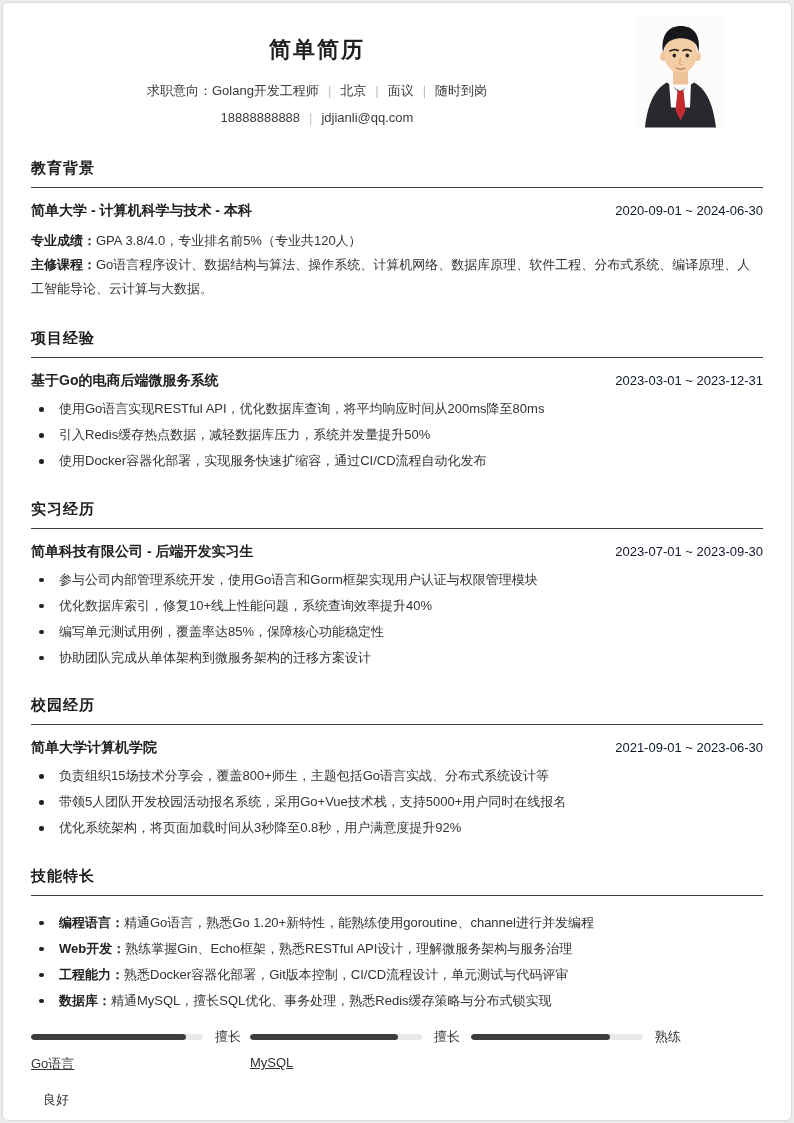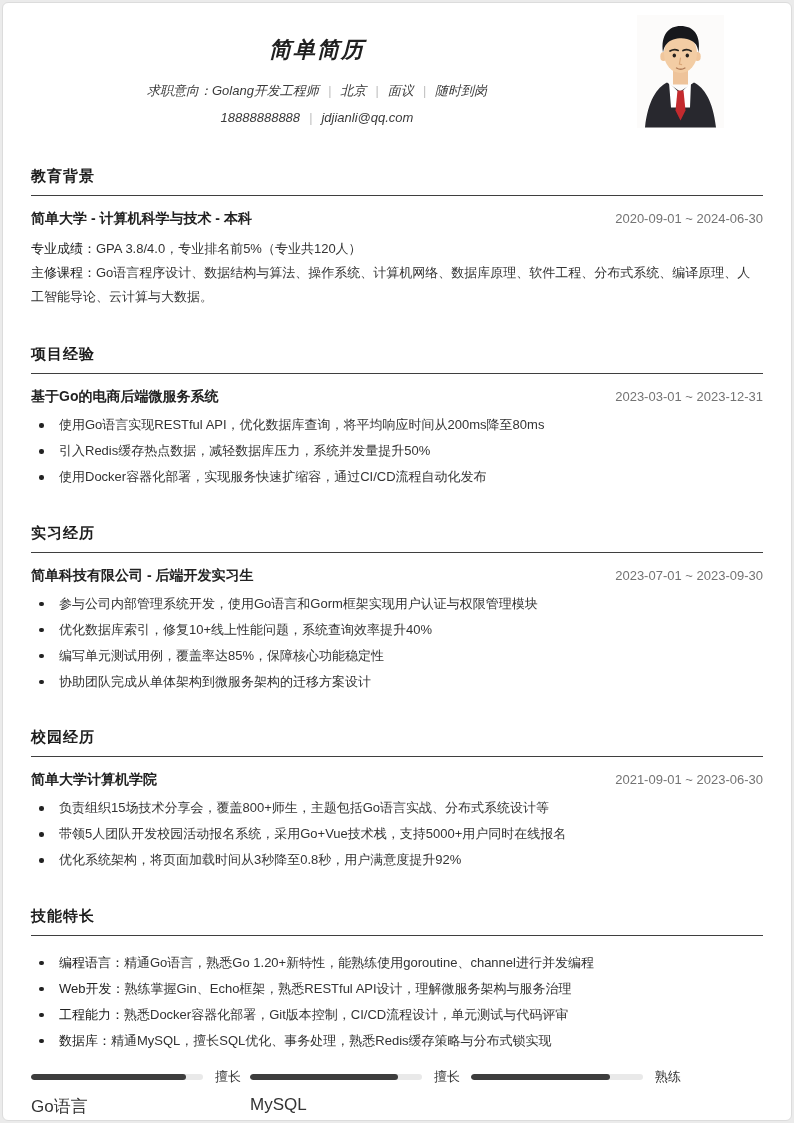--- a/index.html
+++ b/index.html
@@ -13,50 +13,50 @@
   .page {
     position:absolute; inset:2px;
     background:#ffffff;
     border:1px solid #dcdcdc;
     border-radius:6px;
     overflow:hidden;
     padding:0 28px;
     color:#333;
   }
   
-  .header { position:relative; padding-top:24px; min-height:128px;font-style:italic; }
+  .header { position:relative; padding-top:24px; min-height:128px; }
   .header-text { margin-right:160px; text-align:center; }
   .resume-title {
     font-size:22px; font-weight:bold; color:#1f1f1f;
     letter-spacing:2px; margin:8px 0 17px;
   }
   .info-line { font-size:13px; color:#3a3a3a; margin-bottom:10px; }
   .sep { color:#c0c0c0; margin:0 9px; font-size:13px; }
   .avatar-box {
     position:absolute; top:12px; right:39px;
     width:87px; height:113px; background:#fcfbfa; overflow:hidden;
   }
   .avatar-box svg { width:100%; height:100%; display:block; }
   
-  .section { margin-top:36px; }
+  .section { margin-top:28px; }
   .section:first-of-type { margin-top:30px; }
   .sec-title {
     font-size:15px; font-weight:bold; color:#1c1c1c;
     padding-bottom:9px; border-bottom:1.5px solid #3f3f3f;
     letter-spacing:1px;
   }
   .sec-body { padding-top:14px; }
   .entry-head {
     display:flex; justify-content:space-between; align-items:baseline;
     margin-bottom:9px;
   }
   .entry-title { font-size:14px; font-weight:bold; color:#222; }
-  .entry-date { font-size:13px; color:#737373; }
+  .entry-date { font-size:13px; color:#0f172a; }
   .edu-row { font-size:13px; line-height:1.85; color:#333; }
-  .edu-row b, .skill-label { font-weight:normal; color:#222; }
+  .edu-row b, .skill-label { font-weight:bold; color:#222; }
   ul.bullets { list-style:none; margin-top:3px; }
   ul.bullets li {
     position:relative; padding-left:28px; font-size:13px;
     line-height:1.55; margin-bottom:6px; color:#333;
   }
   ul.bullets li::before {
     content:""; position:absolute; left:8px; top:8px;
     width:4.5px; height:4.5px; border-radius:50%; background:#222;
   }
   
@@ -65,21 +65,21 @@
     margin-top:17px;
   }
   .bar-cell { margin-bottom:18px; }
   .bar-line { display:flex; align-items:center; }
   .bar-track {
     width:172px; height:5.5px; background:#e9e9e9; border-radius:3px;
     overflow:hidden; flex:none;
   }
   .bar-fill { height:100%; background:#3d3d3d; border-radius:3px; }
   .bar-level { font-size:13px; color:#333; margin-left:12px; }
-  .bar-name { font-size:17px; color:#333; margin-top:9px; }
+  .bar-name { font-size:13px; color:#333; margin-top:9px;text-decoration:underline; }
 </style>
 </head>
 <body>
 
 <div class="page">
 
   <div class="header">
     <div class="header-text">
       <div class="resume-title">简单简历</div>
 

